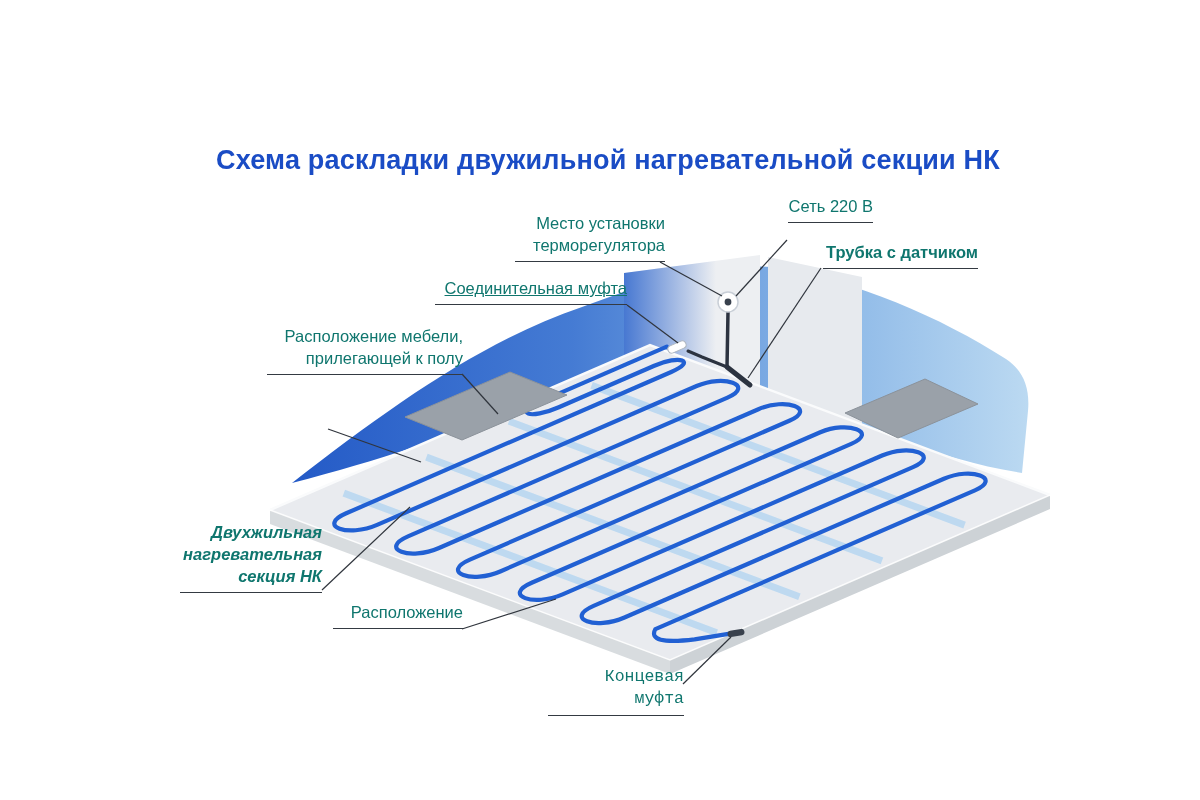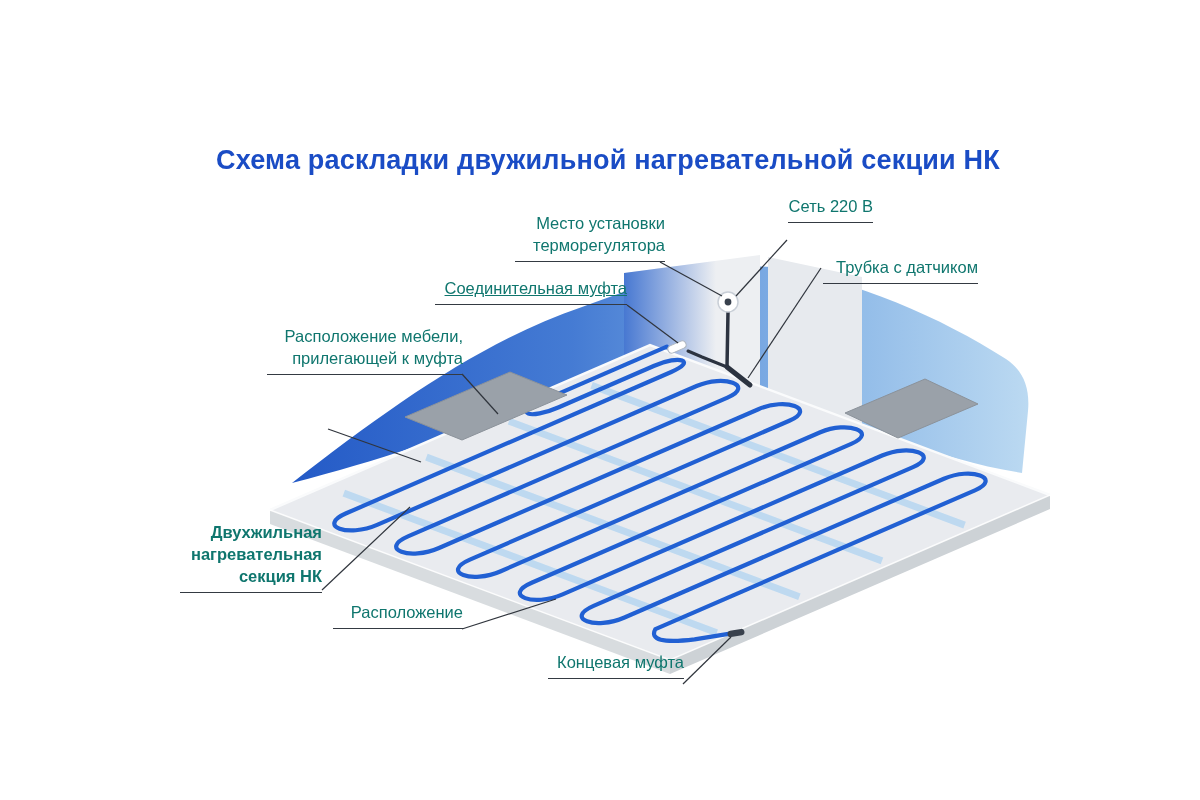--- a/index.html
+++ b/index.html
@@ -3,21 +3,21 @@
 <meta charset="utf-8">
 <style>
   html,body{margin:0;padding:0;background:#ffffff;}
   .stage{position:relative;width:1200px;height:800px;margin:15px auto;background:#ffffff;
          font-family:"Liberation Sans",sans-serif;overflow:hidden;padding-left:16px;}
   .diagram{position:absolute;left:0;top:0;}
   .title{position:absolute;left:0;right:0;top:130px;text-align:center;
          font-size:27px;font-weight:700;letter-spacing:.2px;color:#1a4cc5;}
   .lbl{position:absolute;font-size:16.5px;line-height:1.34;color:#0f766e;
        border-bottom:1.5px solid #343a42;padding-bottom:5px;white-space:pre-line;text-align:right;}
-  .lbl.bold{font-weight:700;}
+  .lbl.bold{font-weight:700;font-style:italic;}
 </style>
 </head>
 <body>
 
 <div class="stage">
 
   <svg class="diagram" width="1200" height="800" viewBox="0 0 1200 800">
     <defs>
       <linearGradient id="swooshGrad" gradientUnits="userSpaceOnUse" x1="292" y1="380" x2="1028" y2="380">
         <stop id="sw1" offset="0" stop-color="#1d55c5"></stop>
@@ -75,23 +75,23 @@
       <line x1="462" y1="614" x2="556" y2="584"></line>
       <line x1="683" y1="669" x2="731" y2="622"></line>
     </g>
   </svg>
 
   <div class="title" style="color: rgb(26, 76, 197);">Схема раскладки двужильной нагревательной секции НК</div>
 
   <div class="lbl" style="left:515px;top:197px;width:150px;">Место установки
 терморегулятора</div>
   <div class="lbl" style="left:788px;top:180px;width:85px;">Сеть 220 В</div>
-  <div class="lbl" style="left:823px;top:241px;width:155px;">Трубка с датчиком</div>
+  <div class="lbl" style="left:823px;top:226px;width:155px;font-weight:bold;">Трубка с датчиком</div>
   <div class="lbl" style="left:435px;top:262px;width:192px;text-decoration:underline;">Соединительная муфта</div>
   <div class="lbl" style="left:267px;top:310px;width:196px;">Расположение мебели,
-прилегающей к муфта</div>
+прилегающей к полу</div>
   <div class="lbl bold" style="left:180px;top:506px;width:142px;">Двухжильная
 нагревательная
 секция НК</div>
   <div class="lbl" style="left:333px;top:586px;width:130px;">Расположение</div>
-  <div class="lbl" style="left:548px;top:636px;width:136px;">Концевая муфта</div>
+  <div class="lbl" style="left:548px;top:651px;width:136px;font-family:Liberation Mono, monospace;">Концевая муфта</div>
 
 </div>
 
 </body></html>

